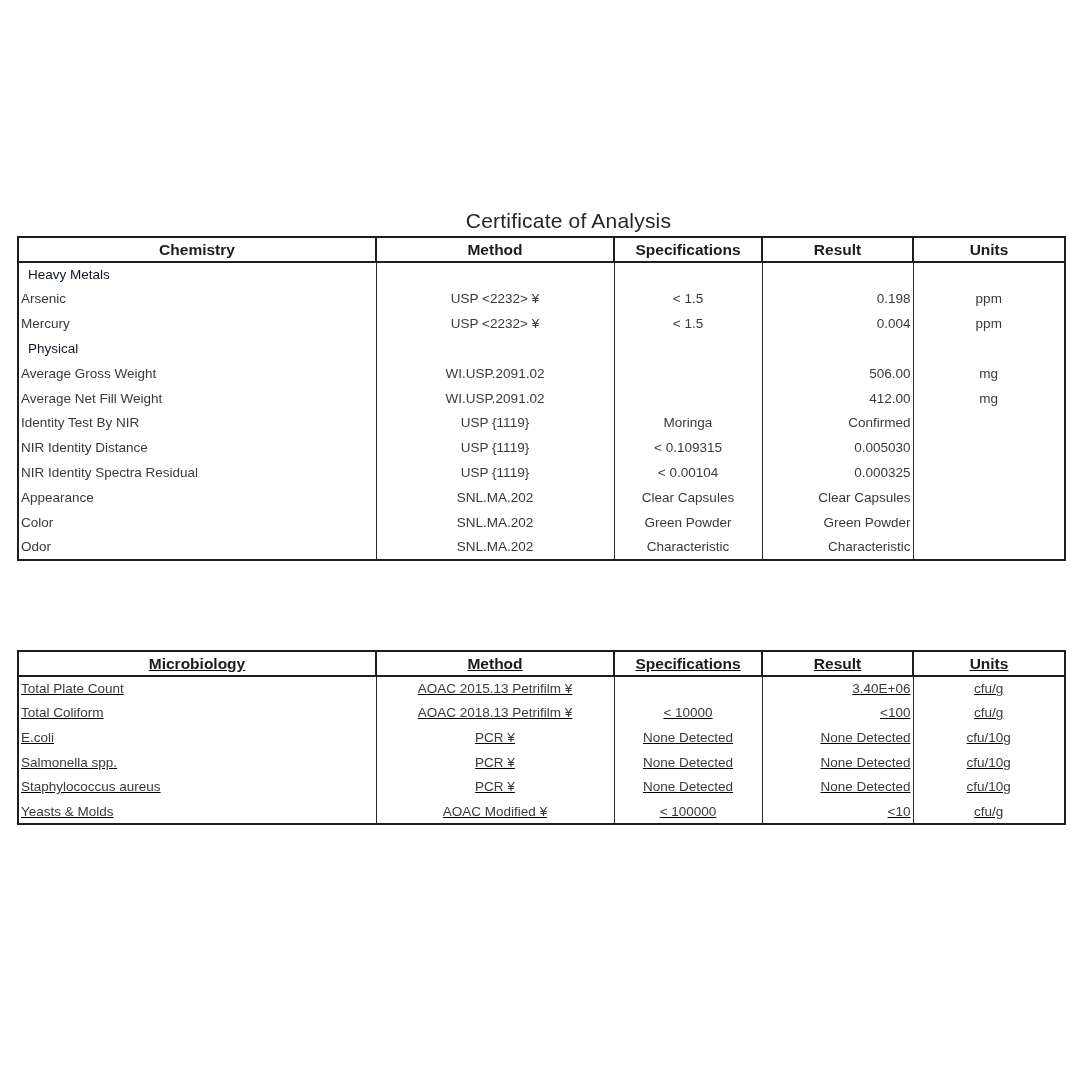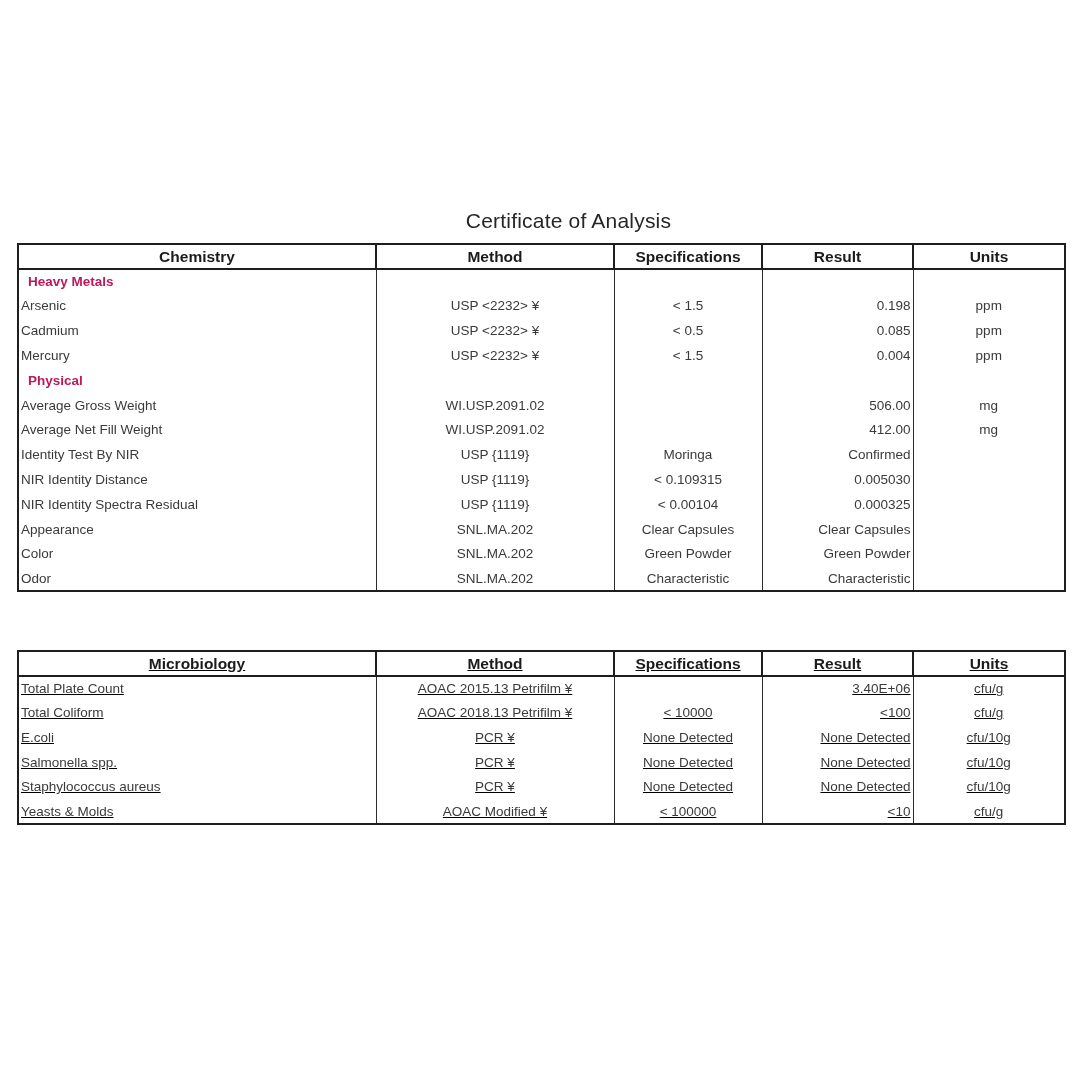--- a/index.html
+++ b/index.html
@@ -26,21 +26,21 @@
   }
   table.coa {
     position: absolute;
     left: 17px;
     width: 1047px;
     border-collapse: collapse;
     table-layout: fixed;
     border: 2px solid #1e1e1e;
     background: #ffffff;
   }
-  #chem-table  { top: 243px; }
+  #chem-table  { top: 236px; }
   #micro-table { top: 650px; text-decoration: underline; }
   table.coa th {
     border: 2px solid #1e1e1e;
     font-weight: bold;
     font-size: 15.5px;
     color: #1b1b1b;
     height: 25px;
     padding: 1px 2px;
     text-align: center;
     vertical-align: middle;
@@ -55,21 +55,21 @@
     font-size: 13.5px;
     color: #3a3a3a;
     vertical-align: middle;
     line-height: 1;
     padding: 0 2px;
     overflow: hidden;
     white-space: nowrap;
   }
   #micro-table td { height: 24.7px; }
   td.col-analyte { text-align: left; padding-left: 11px; }
-  tr.section td.col-analyte { font-weight: bold; color: #be185d; padding-left: 9px; margin-left: 8px; }
+  tr.section td.col-analyte { font-weight: normal; color: #0f172a; padding-left: 9px; margin-left: 8px; }
   td.col-method { text-align: center; }
   td.col-spec   { text-align: center; }
   td.col-result { text-align: right; padding-right: 4px; font-size: 10px; color: #4c4c4c; }
   td.col-units  { text-align: center; padding-left: 9px; }
 </style>
 </head>
 <body>
 
 <div class="page">
 
@@ -101,27 +101,20 @@
           <td class="col-units"></td>
         </tr>
         <tr>
           <td class="col-analyte">Arsenic</td>
           <td class="col-method">USP &lt;2232&gt; ¥</td>
           <td class="col-spec">&lt; 1.5</td>
           <td class="col-result">0.198</td>
           <td class="col-units">ppm</td>
         </tr>
         <tr>
-          <td class="col-analyte">Cadmium</td>
-          <td class="col-method">USP &lt;2232&gt; ¥</td>
-          <td class="col-spec">&lt; 0.5</td>
-          <td class="col-result">0.085</td>
-          <td class="col-units">ppm</td>
-        </tr>
-        <tr>
           <td class="col-analyte">Mercury</td>
           <td class="col-method">USP &lt;2232&gt; ¥</td>
           <td class="col-spec">&lt; 1.5</td>
           <td class="col-result">0.004</td>
           <td class="col-units">ppm</td>
         </tr>
         <tr class="section">
           <td class="col-analyte">Physical</td>
           <td class="col-method"></td>
           <td class="col-spec"></td>

